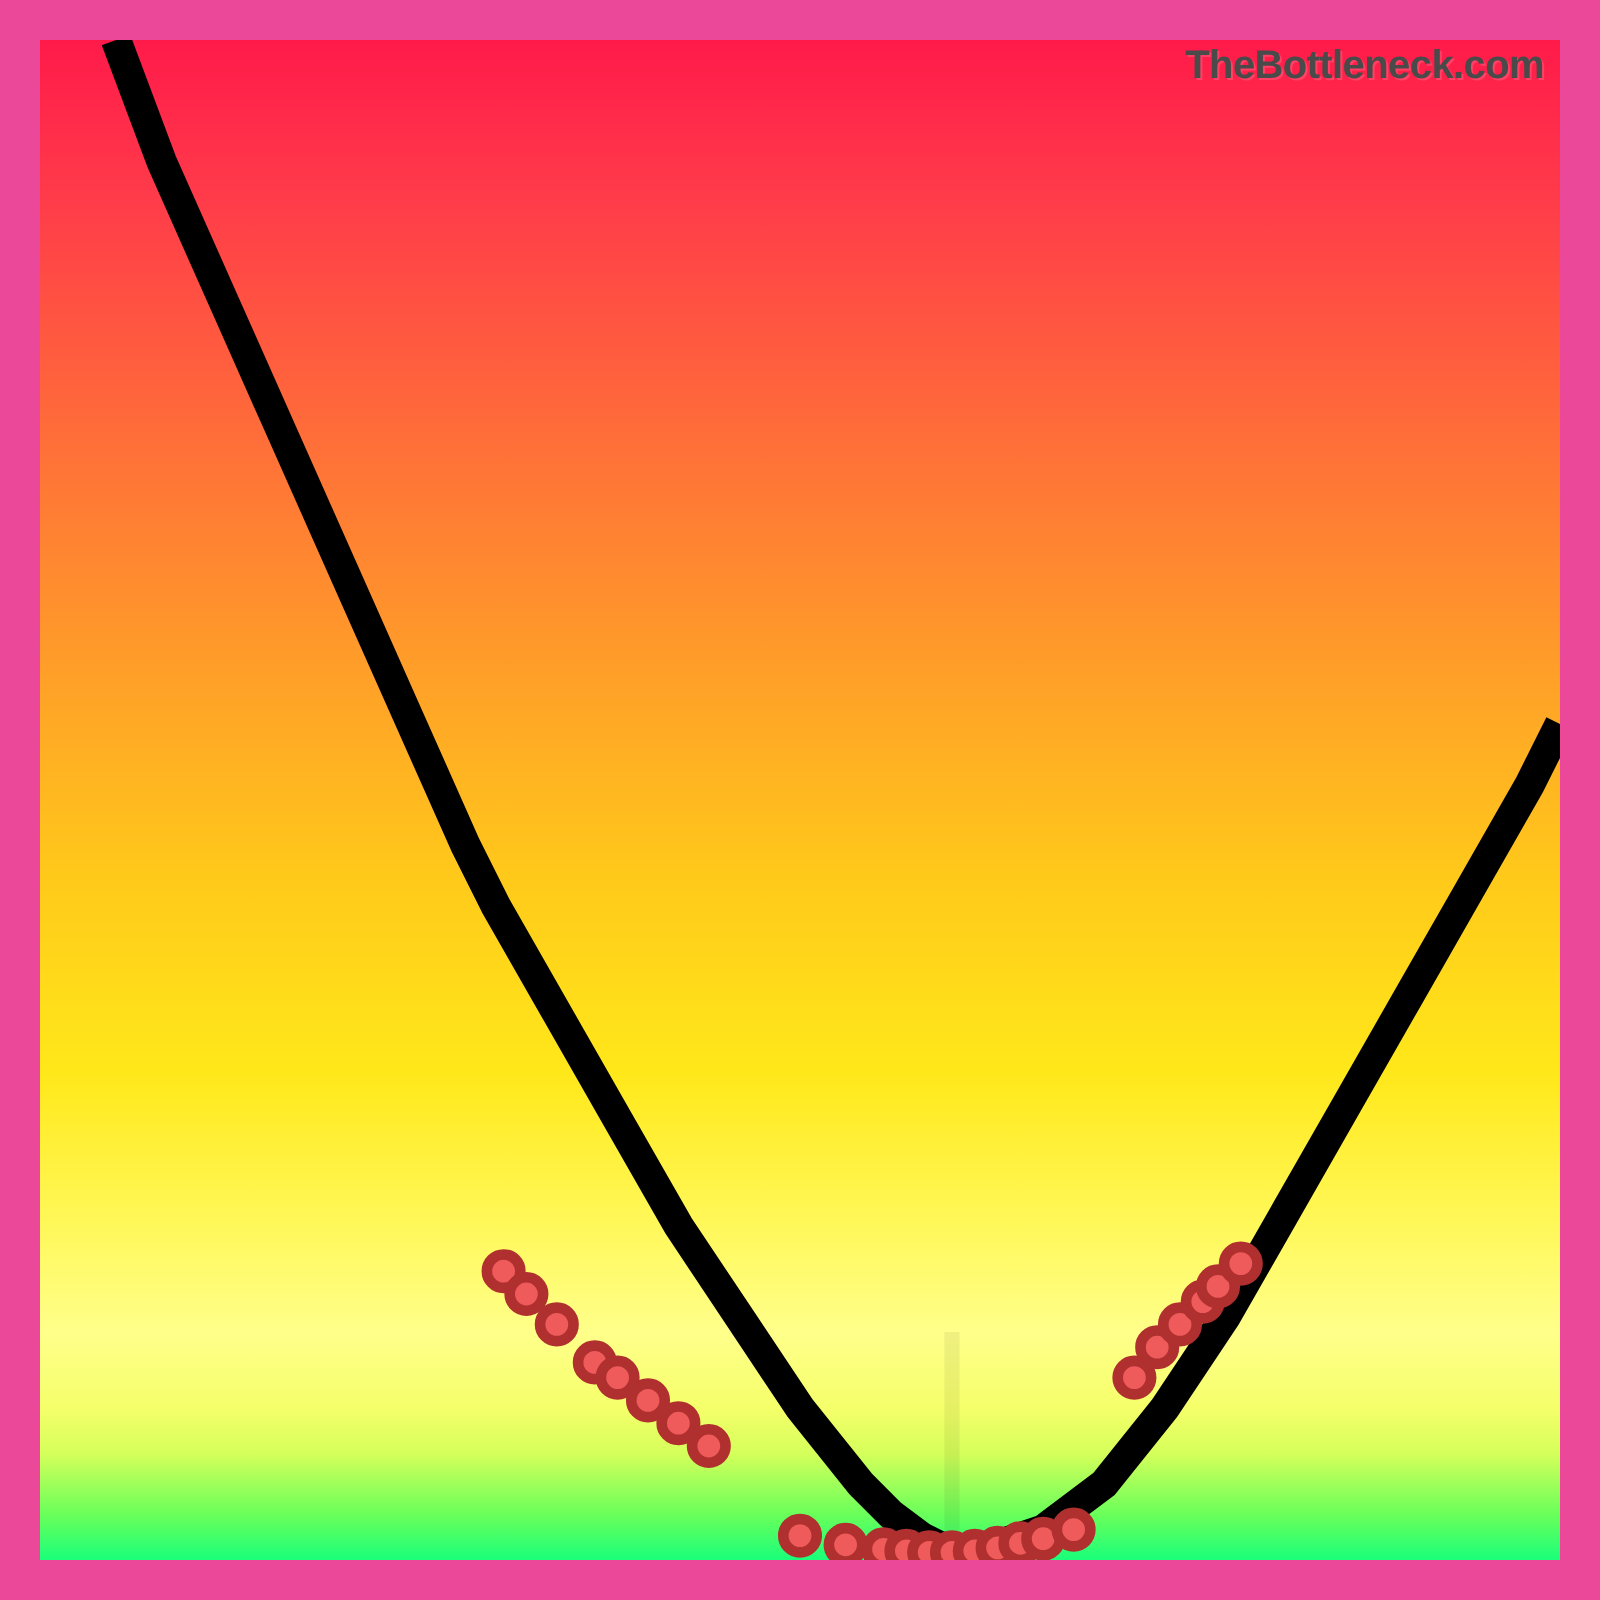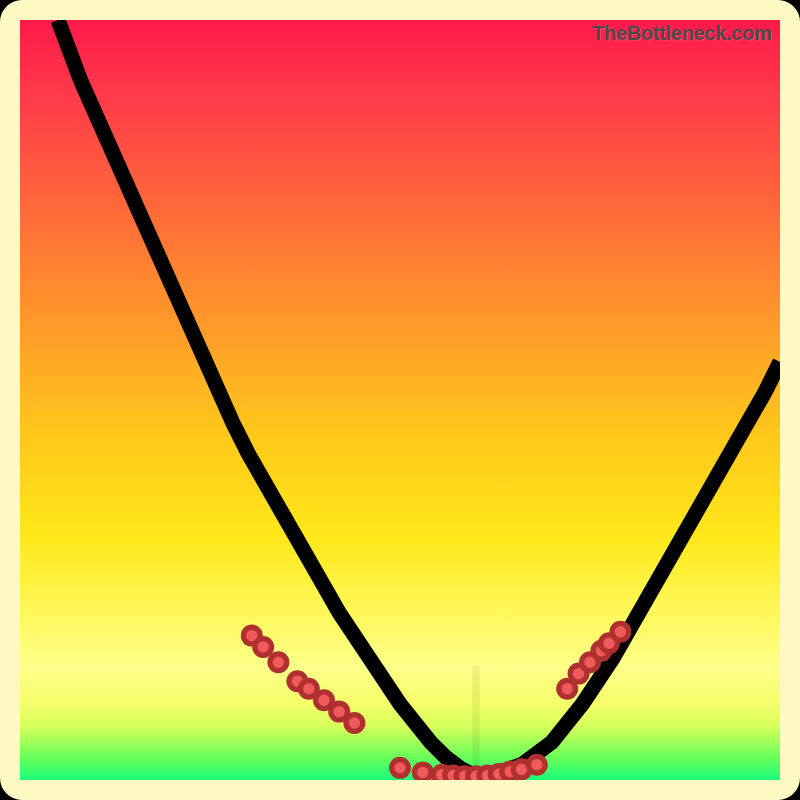--- a/index.html
+++ b/index.html
@@ -1,22 +1,21 @@
 <!DOCTYPE html>
 <html><head>
 <meta charset="utf-8">
 <style>
   * { margin: 0; padding: 0; box-sizing: border-box; }
   html, body { width: 800px; height: 800px; overflow: hidden; background: #000; }
   .chart-container {
     position: relative;
     width: 800px;
     height: 800px;
-    background: #fef9c3;
-    border-radius: 22px;
+    background: #ec4899;
   }
   .plot-area {
     position: absolute;
     left: 20px;
     top: 20px;
     width: 760px;
     height: 760px;
     background: linear-gradient(to bottom,
       #ff1a4a 0%,
       #ff3a4a 10%,

